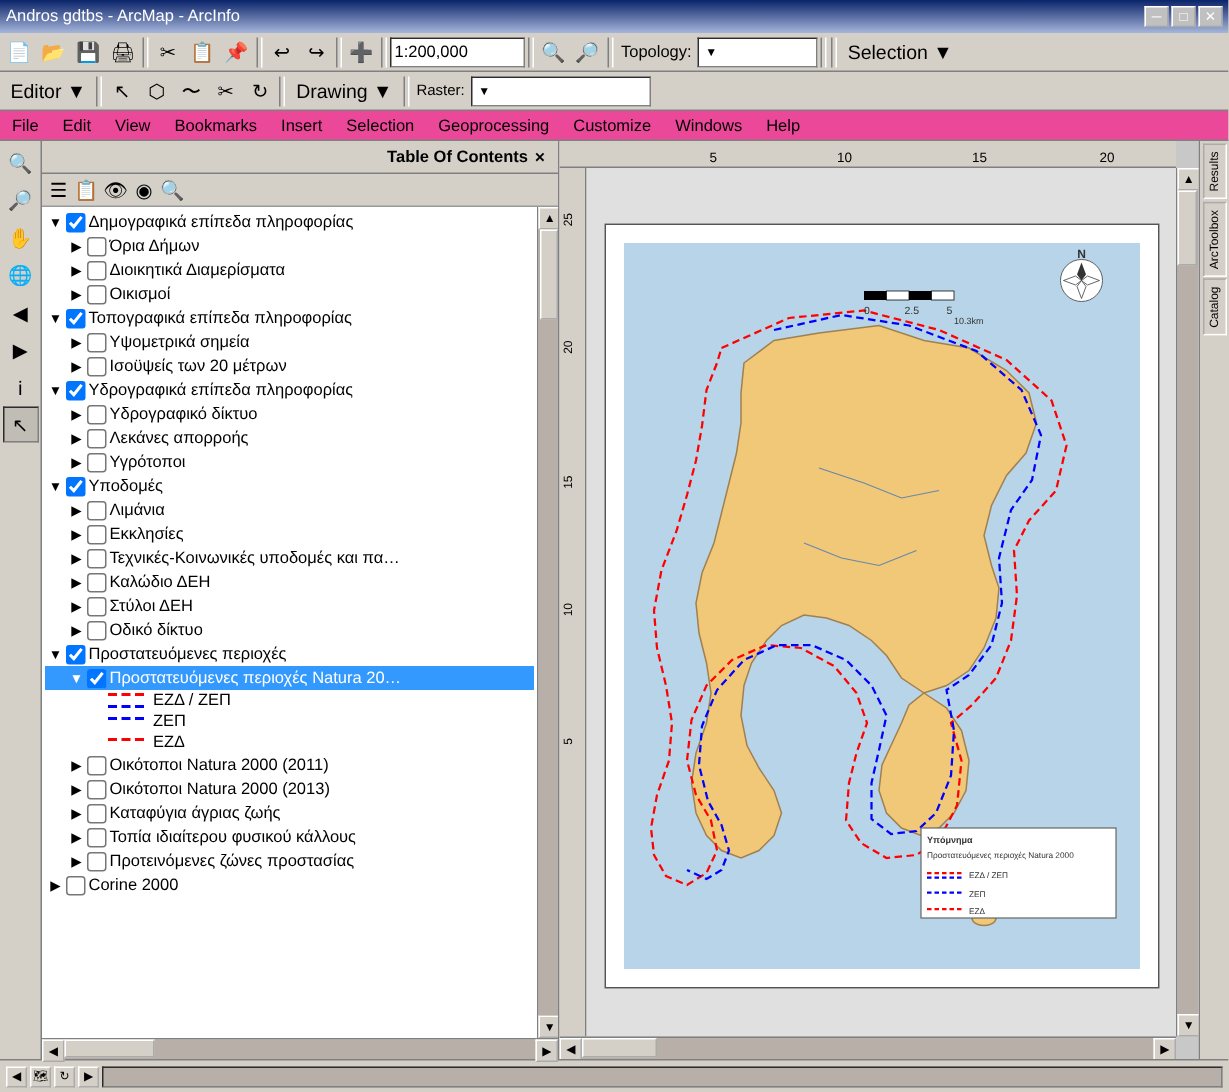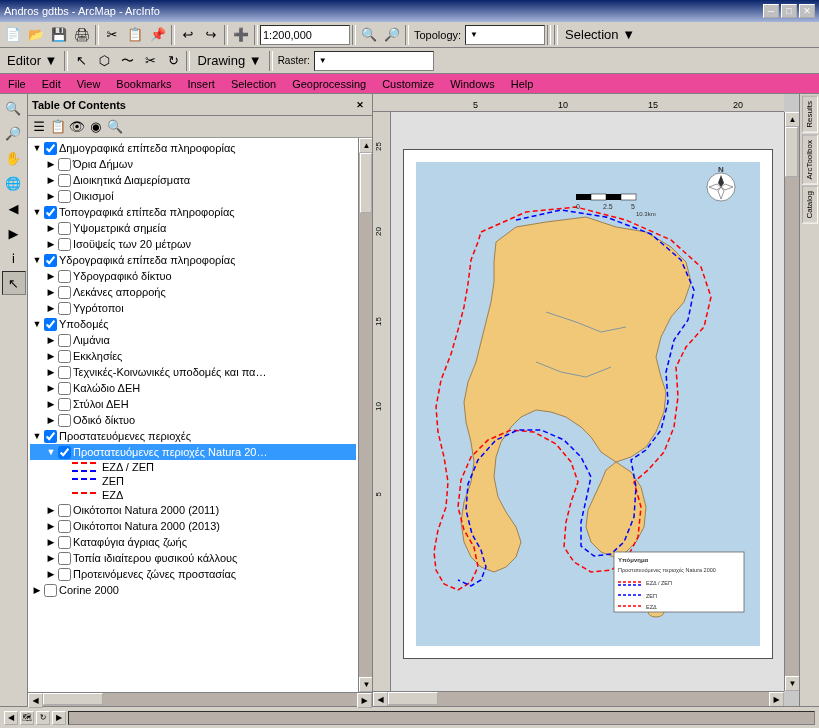--- a/index.html
+++ b/index.html
@@ -58,21 +58,21 @@
 
     
     #toc-panel {
       width: 345px; background: #f5f5f5;
       border-right: 1px solid #808080;
       display: flex; flex-direction: column;
       flex-shrink: 0;
     }
     #toc-header {
       height: 22px; background: #d4d0c8;
-      display: flex; align-items: center; justify-content: space-between;
+      display: flex; align-items: center; justify-content: flex-end;
       padding: 0 4px; border-bottom: 1px solid #808080;
       font-size: 11px; font-weight: bold;
     }
     #toc-header .toc-controls { display: flex; gap: 2px; }
     #toc-toolbar {
       height: 22px; background: #d4d0c8;
       display: flex; align-items: center; padding: 0 2px; gap: 1px;
       border-bottom: 1px solid #999;
     }
     #toc-content {

